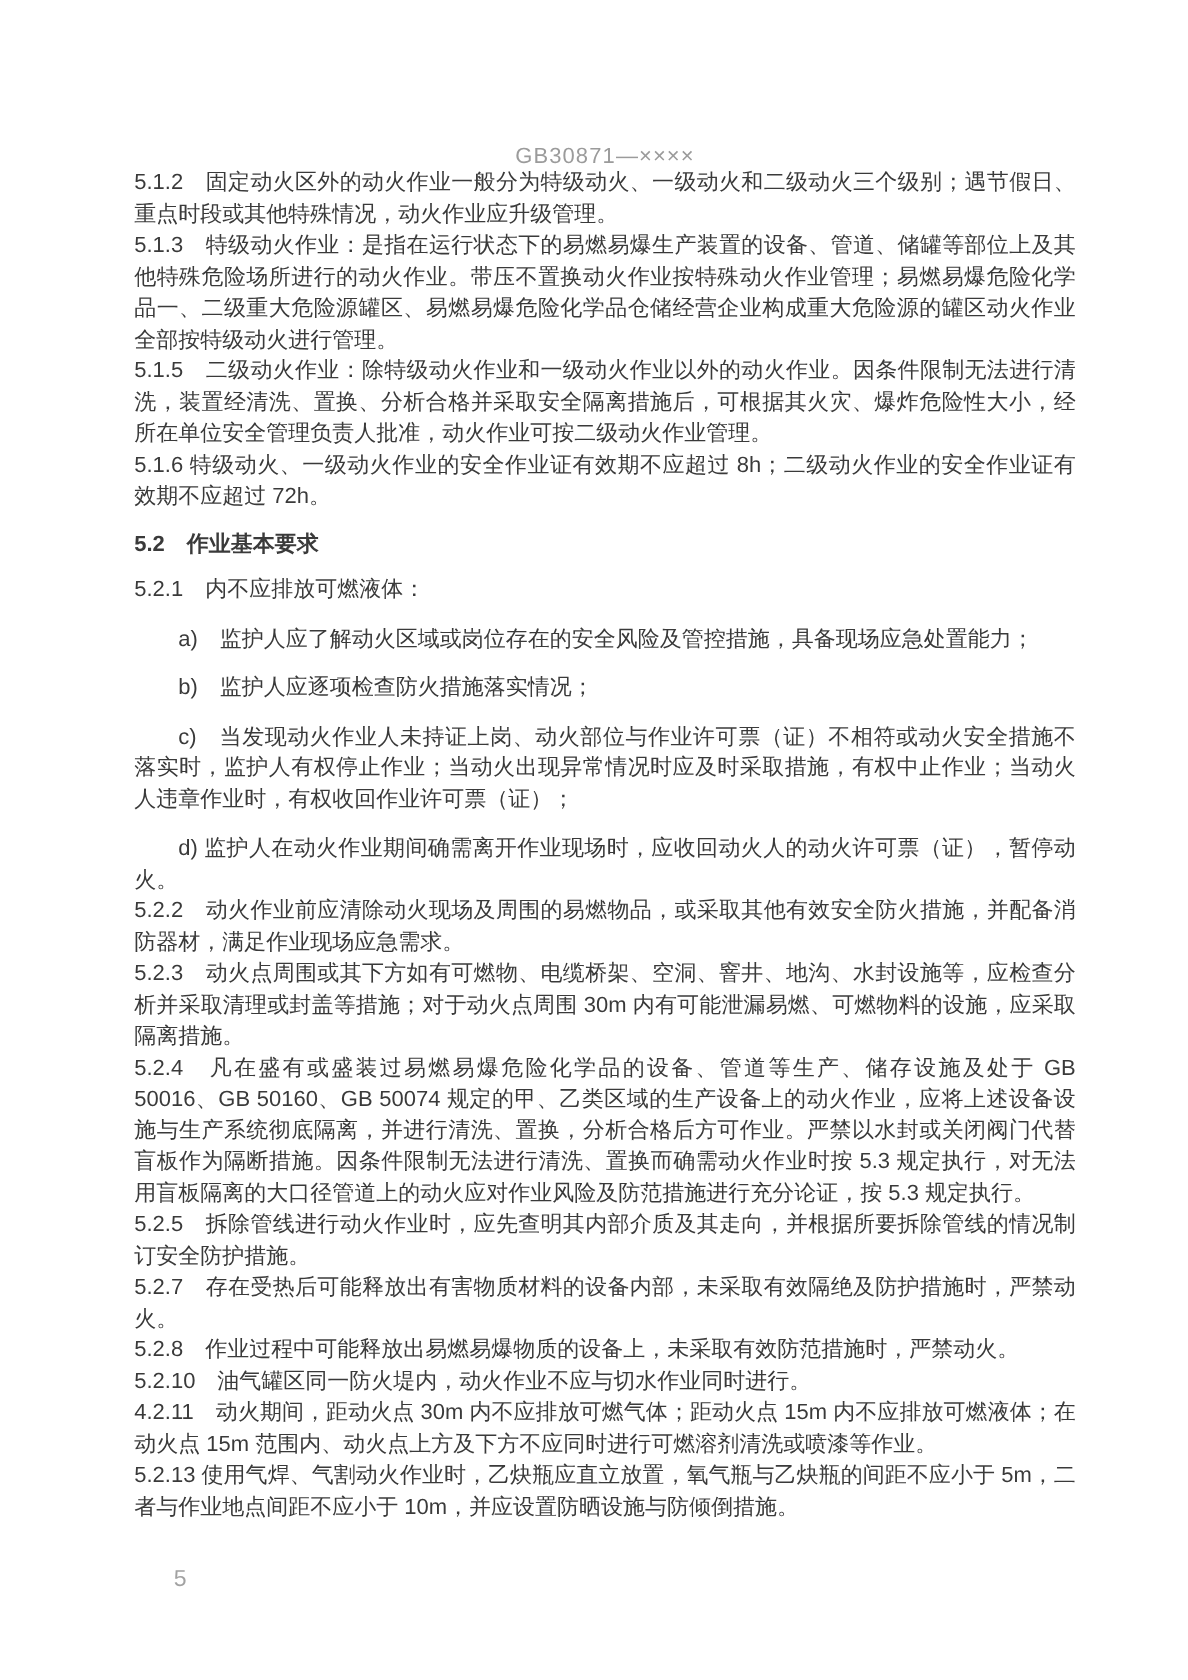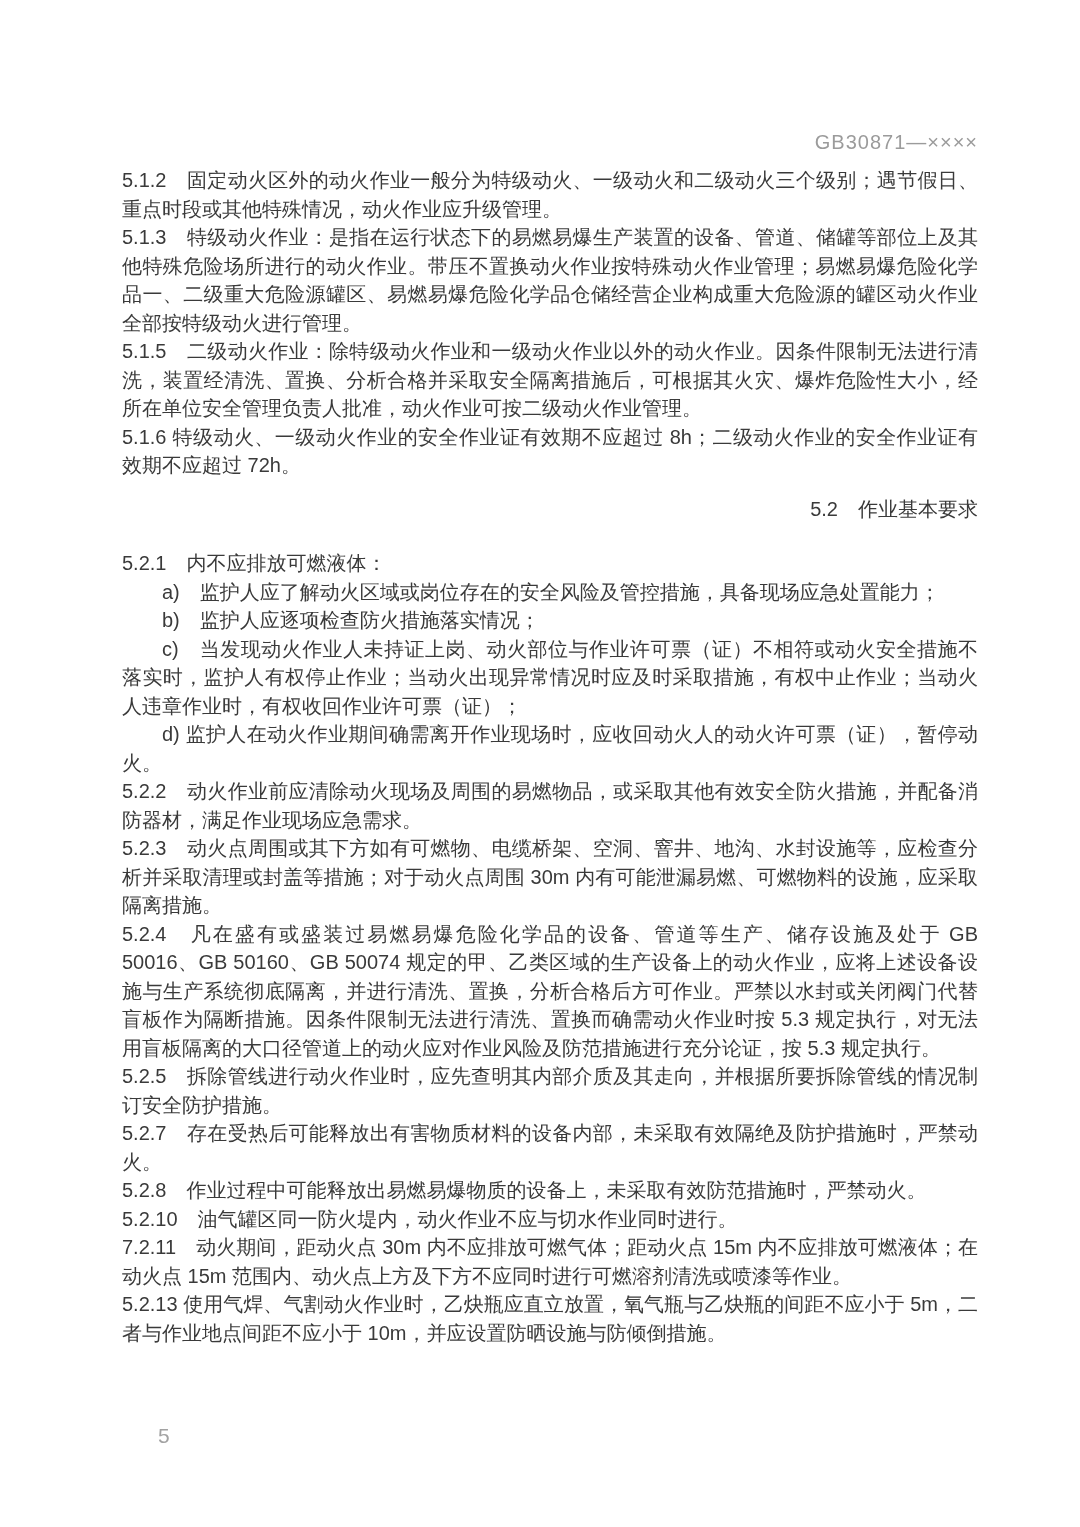--- a/index.html
+++ b/index.html
@@ -13,47 +13,49 @@
     height: 1527px;
     background: #ffffff;
     overflow: hidden;
     font-family: "Liberation Sans", "DejaVu Sans", sans-serif;
   }
   .doc-header {
     position: absolute;
     top: 131px;
     left: 122px;
     width: 856px;
-    text-align: right;
+    text-align: center;
     font-size: 20px;
     letter-spacing: 1px;
     color: #9b9b9b;
   }
   .doc-body {
     position: absolute;
-    top: 166px;
+    top: 152px;
     left: 122px;
     width: 856px;
     font-size: 20px;
     line-height: 28.5px;
     color: #3a3a3a;
     text-align: justify;
     text-justify: inter-ideograph;
   }
   .para {
     margin: 0;
     padding: 0;
   }
   .para.list {
     text-indent: 40px;
+    margin-top: 16px;
   }
   .para.heading {
     margin-top: 15px;
-    margin-bottom: 26px;
-    text-align: right;
+    margin-bottom: 13px;
+    text-align: left;
+    font-weight: bold;
   }
   .doc-footer {
     position: absolute;
     top: 1424px;
     left: 158px;
     font-size: 21px;
     color: #a2a2a2;
   }
 </style>
 </head>
@@ -76,21 +78,21 @@
       <p class="para list">b)　监护人应逐项检查防火措施落实情况；</p>
       <p class="para list">c)　当发现动火作业人未持证上岗、动火部位与作业许可票（证）不相符或动火安全措施不落实时，监护人有权停止作业；当动火出现异常情况时应及时采取措施，有权中止作业；当动火人违章作业时，有权收回作业许可票（证）；</p>
       <p class="para list">d) 监护人在动火作业期间确需离开作业现场时，应收回动火人的动火许可票（证），暂停动火。</p>
       <p class="para body">5.2.2　动火作业前应清除动火现场及周围的易燃物品，或采取其他有效安全防火措施，并配备消防器材，满足作业现场应急需求。</p>
       <p class="para body">5.2.3　动火点周围或其下方如有可燃物、电缆桥架、空洞、窨井、地沟、水封设施等，应检查分析并采取清理或封盖等措施；对于动火点周围 30m 内有可能泄漏易燃、可燃物料的设施，应采取隔离措施。</p>
       <p class="para body">5.2.4　凡在盛有或盛装过易燃易爆危险化学品的设备、管道等生产、储存设施及处于 GB 50016、GB 50160、GB 50074 规定的甲、乙类区域的生产设备上的动火作业，应将上述设备设施与生产系统彻底隔离，并进行清洗、置换，分析合格后方可作业。严禁以水封或关闭阀门代替盲板作为隔断措施。因条件限制无法进行清洗、置换而确需动火作业时按 5.3 规定执行，对无法用盲板隔离的大口径管道上的动火应对作业风险及防范措施进行充分论证，按 5.3 规定执行。</p>
       <p class="para body">5.2.5　拆除管线进行动火作业时，应先查明其内部介质及其走向，并根据所要拆除管线的情况制订安全防护措施。</p>
       <p class="para body">5.2.7　存在受热后可能释放出有害物质材料的设备内部，未采取有效隔绝及防护措施时，严禁动火。</p>
       <p class="para body">5.2.8　作业过程中可能释放出易燃易爆物质的设备上，未采取有效防范措施时，严禁动火。</p>
       <p class="para body">5.2.10　油气罐区同一防火堤内，动火作业不应与切水作业同时进行。</p>
-      <p class="para body">7.2.11　动火期间，距动火点 30m 内不应排放可燃气体；距动火点 15m 内不应排放可燃液体；在动火点 15m 范围内、动火点上方及下方不应同时进行可燃溶剂清洗或喷漆等作业。</p>
+      <p class="para body">4.2.11　动火期间，距动火点 30m 内不应排放可燃气体；距动火点 15m 内不应排放可燃液体；在动火点 15m 范围内、动火点上方及下方不应同时进行可燃溶剂清洗或喷漆等作业。</p>
       <p class="para body">5.2.13 使用气焊、气割动火作业时，乙炔瓶应直立放置，氧气瓶与乙炔瓶的间距不应小于 5m，二者与作业地点间距不应小于 10m，并应设置防晒设施与防倾倒措施。</p>
     </div>
 
   <div class="doc-footer">
     <span>5</span>
   </div>
 
 </div>
 
 </body></html>

